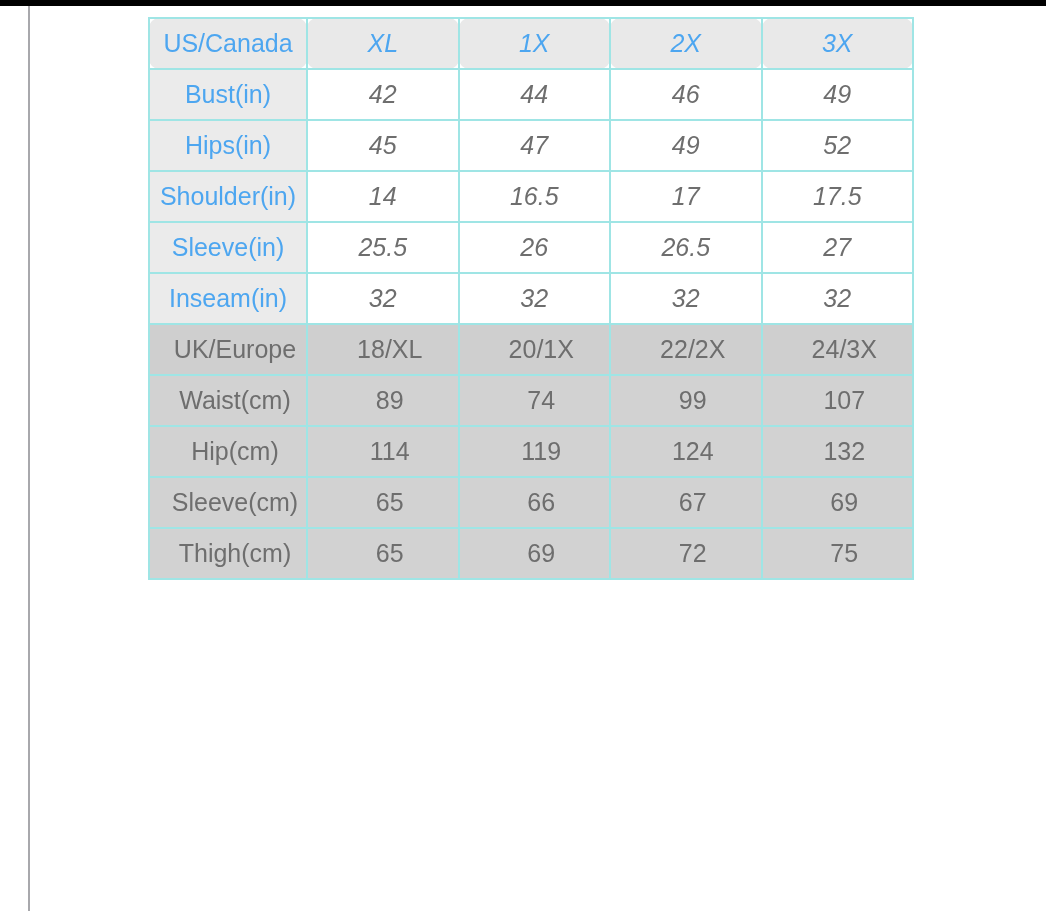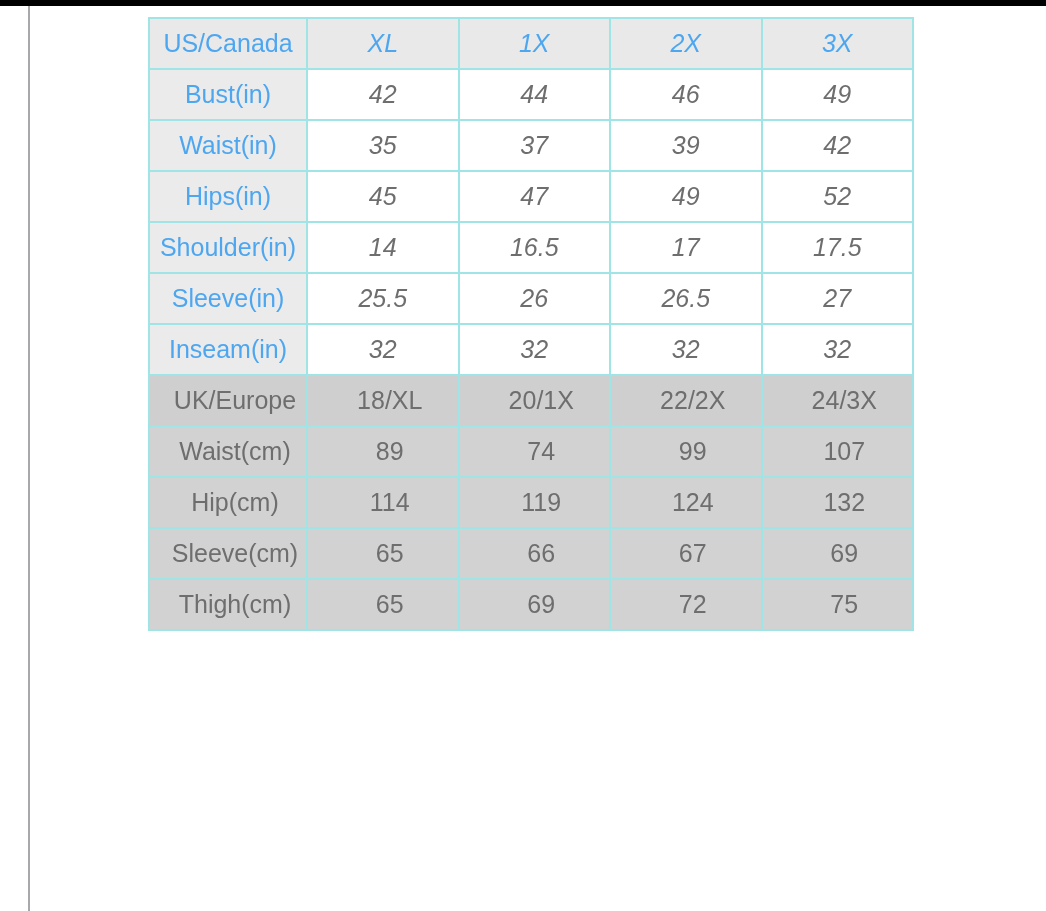--- a/index.html
+++ b/index.html
@@ -61,20 +61,21 @@
   }
   .us .val {
     background: #ffffff;
     color: #6e6e6e;
     font-style: italic;
   }
   .us.hdr .lbl,
   .us.hdr .val {
     background: #e9e9e9;
     color: #4da6f0;
+    border-radius: 10px;
   }
 
   
   .uk .lbl,
   .uk .val {
     background: #d2d2d2;
     color: #6e6e6e;
     padding-left: 16px;
   }
   .uk.hdr .lbl,
@@ -105,27 +106,20 @@
           <td class="val">1X</td>
           <td class="val">2X</td>
           <td class="val">3X</td>
         </tr>
         <tr class="us">
           <td class="lbl">Bust(in)</td>
           <td class="val">42</td>
           <td class="val">44</td>
           <td class="val">46</td>
           <td class="val">49</td>
-        </tr>
-        <tr class="us">
-          <td class="lbl">Waist(in)</td>
-          <td class="val">35</td>
-          <td class="val">37</td>
-          <td class="val">39</td>
-          <td class="val">42</td>
         </tr>
         <tr class="us">
           <td class="lbl">Hips(in)</td>
           <td class="val">45</td>
           <td class="val">47</td>
           <td class="val">49</td>
           <td class="val">52</td>
         </tr>
         <tr class="us">
           <td class="lbl">Shoulder(in)</td>

